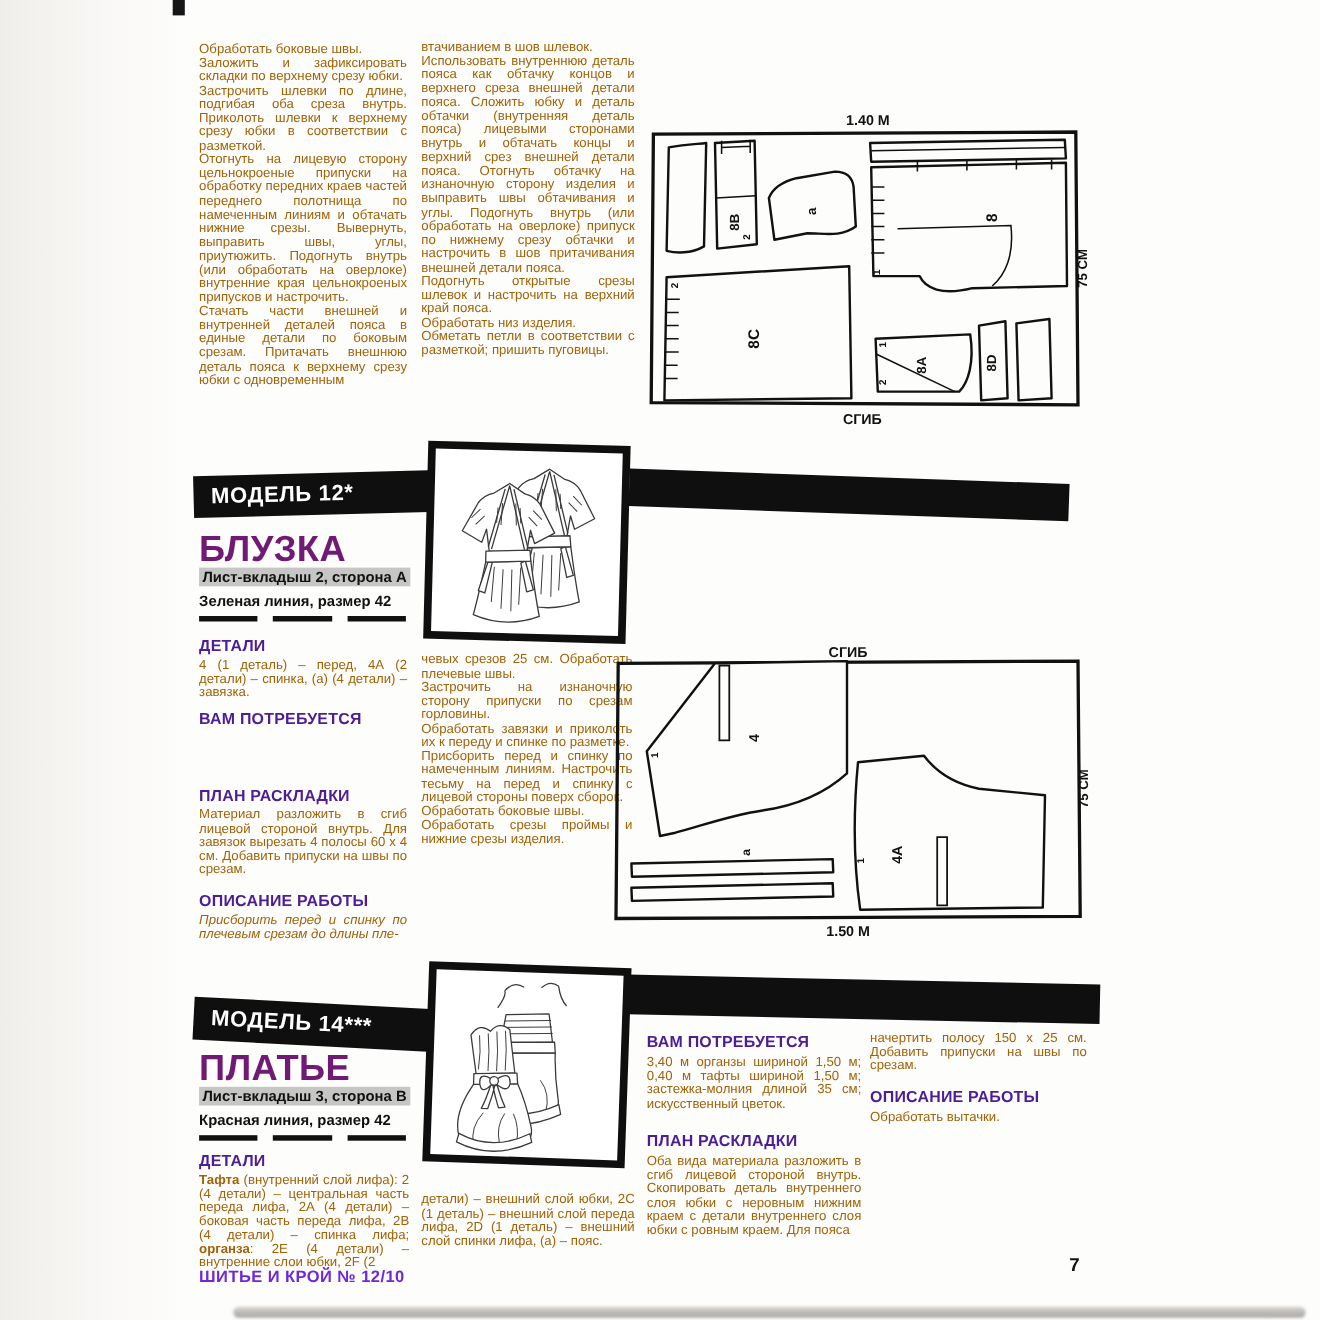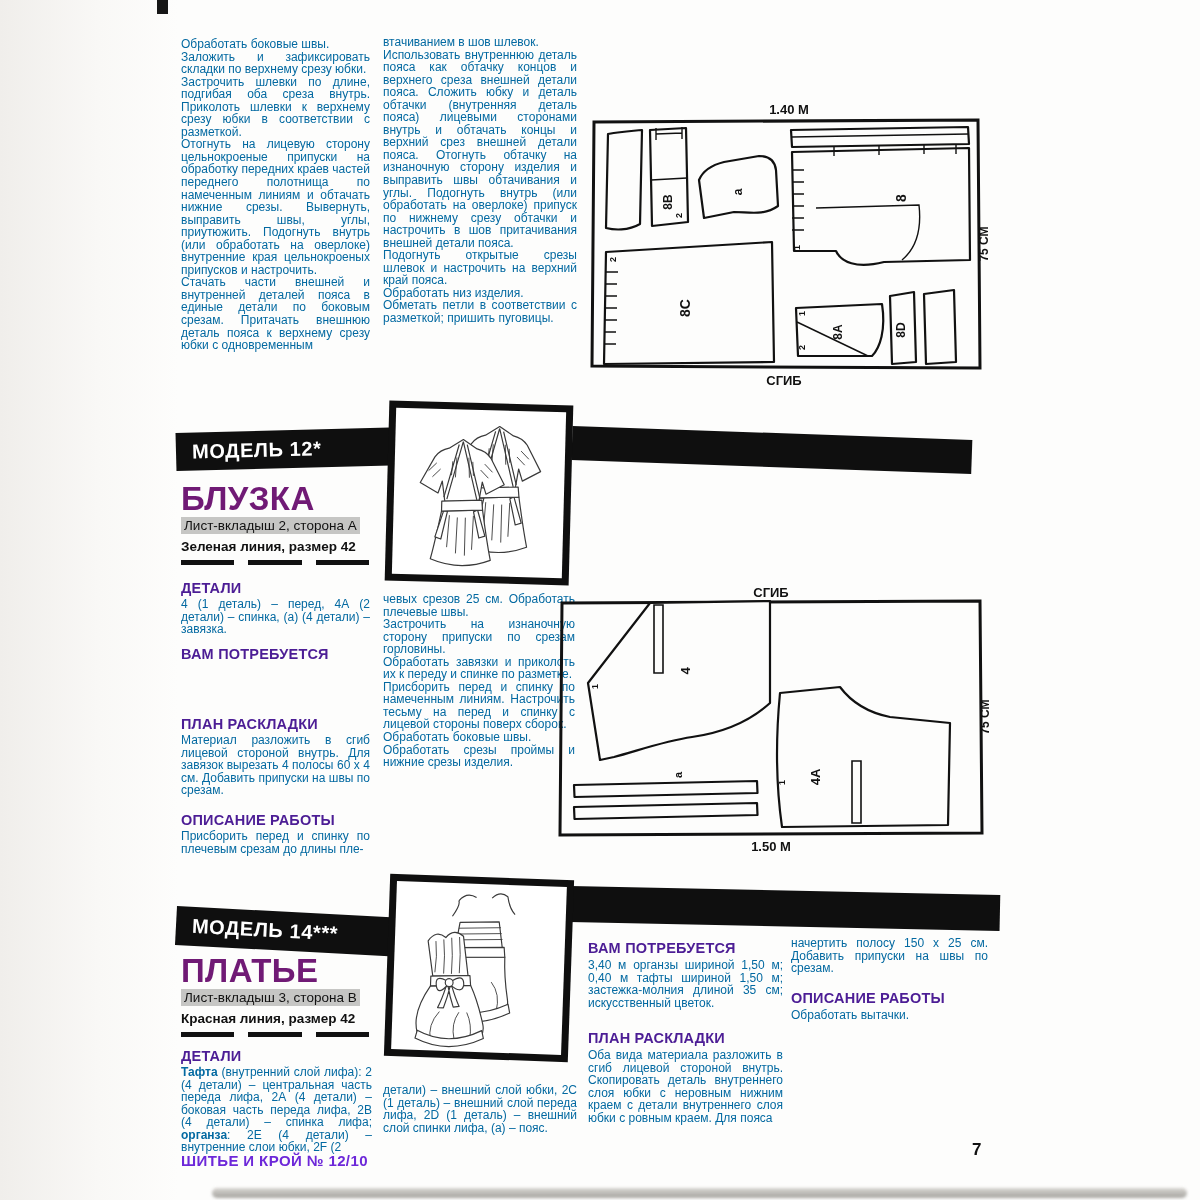--- a/index.html
+++ b/index.html
@@ -1,23 +1,23 @@
 <!DOCTYPE html>
 <html lang="ru"><head>
 <meta charset="utf-8">
 <style>
   html,body{margin:0;padding:0;}
   body{width:1200px;height:1200px;overflow:hidden;background:#fdfdfc;font-family:"Liberation Sans",sans-serif;}
   .page{position:relative;width:1200px;height:1200px;background:#fdfdfc;}
   .abs{position:absolute;}
-  .body-text{font-size:12px;line-height:12.55px;text-align:justify;color:#0369a1;}
+  .body-text{font-size:12px;line-height:12.55px;text-align:justify;color:#a16207;}
   .body-text p{margin:0;}
   .h-sec{font-size:14.5px;font-weight:800;color:#4c1d95;letter-spacing:.2px;}
   .h-garment{font-size:33px;font-weight:700;color:#701a75;letter-spacing:.4px;}
-  .sheet-hl{display:inline-block;background:#c6c6c4;color:#111;font-weight:400;font-size:13.5px;padding:1px 3px;}
+  .sheet-hl{display:inline-block;background:#c6c6c4;color:#111;font-weight:700;font-size:13.5px;padding:1px 3px;}
   .sheet-ln{color:#111;font-weight:700;font-size:13.5px;}
   .dashes{display:flex;gap:14px;}
   .dashes div{height:5px;background:#111;flex:1;}
   .band{background:#0f0f0f;color:#fff;display:flex;align-items:center;}
   .band-label{font-weight:800;font-size:20px;letter-spacing:.6px;padding-left:16px;white-space:nowrap;}
   .illu-box{background:#0f0f0f;padding:7px;}
   .illu-inner{background:#fff;width:100%;height:100%;box-sizing:border-box;}
   svg text{font-family:"Liberation Sans",sans-serif;fill:#111;}
   .footer{font-size:15px;font-weight:800;color:#6d28d9;letter-spacing:.4px;}
   .pagenum{font-size:17px;font-weight:700;color:#111;}
@@ -128,21 +128,21 @@
 
   <div class="abs h-sec" style="left:181px;top:580px;">ДЕТАЛИ</div>
   <div class="abs body-text" style="left:181px;top:598px;width:189px;">4 (1 деталь) – перед, 4А (2 детали) – спинка, (а) (4 детали) – завязка.</div>
 
   <div class="abs h-sec" style="left:181px;top:646px;">ВАМ ПОТРЕБУЕТСЯ</div>
 
   <div class="abs h-sec" style="left:181px;top:716px;">ПЛАН РАСКЛАДКИ</div>
   <div class="abs body-text" style="left:181px;top:734px;width:189px;">Материал разложить в сгиб лицевой стороной внутрь. Для завязок вырезать 4 полосы 60 х 4 см. Добавить припуски на швы по срезам.</div>
 
   <div class="abs h-sec" style="left:181px;top:812px;">ОПИСАНИЕ РАБОТЫ</div>
-  <div class="abs body-text" style="left:181px;top:830px;width:189px;">Присборить перед и спинку по плечевым срезам до длины пле-</div>
+  <div class="abs body-text" style="left:181px;top:830px;width:189px;font-style:italic;">Присборить перед и спинку по плечевым срезам до длины пле-</div>
 
   <div class="abs body-text" style="left:383px;top:593px;width:192px;height:262px;">
     <p>чевых срезов 25 см. Обработать плечевые швы.</p>
     <p>Застрочить на изнаночную сторону припуски по срезам горловины.</p>
     <p>Обработать завязки и приколоть их к переду и спинке по разметке.</p>
     <p>Присборить перед и спинку по намеченным линиям. Настрочить тесьму на перед и спинку с лицевой стороны поверх сборок.</p>
     <p>Обработать боковые швы.</p>
     <p>Обработать срезы проймы и нижние срезы изделия.</p>
   </div>
 

